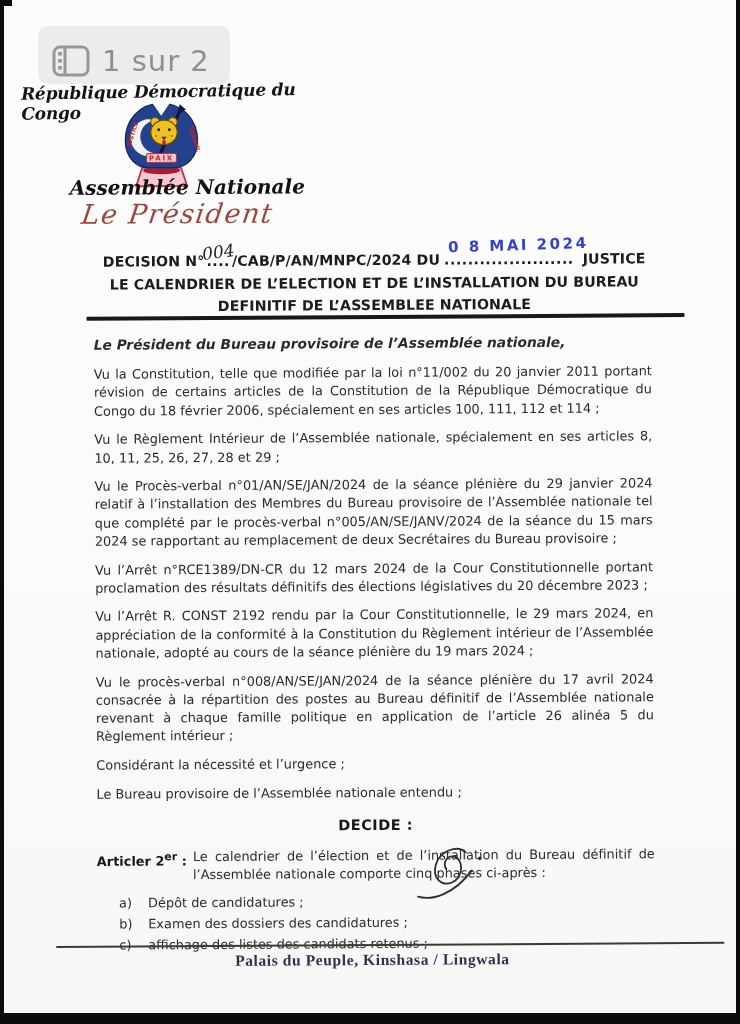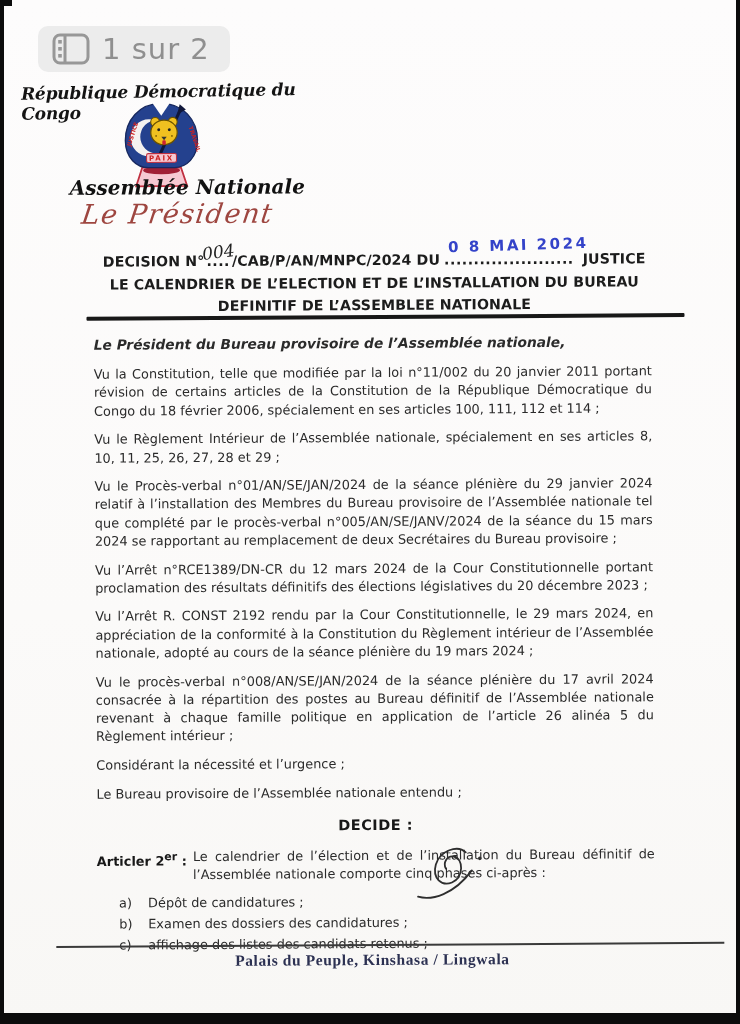--- a/index.html
+++ b/index.html
@@ -19,21 +19,21 @@
   .edge-right{right:0;top:0;width:4px;height:1024px;}
   .edge-bottom{left:0;bottom:0;width:740px;height:11px;}
   .edge-topsliver{left:0;top:0;width:12px;height:6px;}
 
   .tilt{position:absolute;left:0;top:0;width:740px;height:1024px;
     transform:rotate(-0.35deg);transform-origin:50% 55%;}
 
   
   .badge{
     position:absolute;left:38px;top:26px;height:46px;
-    display:flex;align-items:center;gap:12px;padding:0 20px 0 14px;
+    display:flex;align-items:center;gap:12px;padding:12px 20px 0 14px;
     background:#ececec;border-radius:10px;z-index:8;
   }
   .badge .txt{font-size:29px;color:#8f8f8f;letter-spacing:1px;}
 
   
   .country{
     position:absolute;left:24px;top:80px;width:300px;
     font-family:"DejaVu Serif",serif;font-style:italic;font-weight:bold;
     font-size:17px;color:#141414;letter-spacing:-0.2px;
     transform:rotate(-0.6deg);

